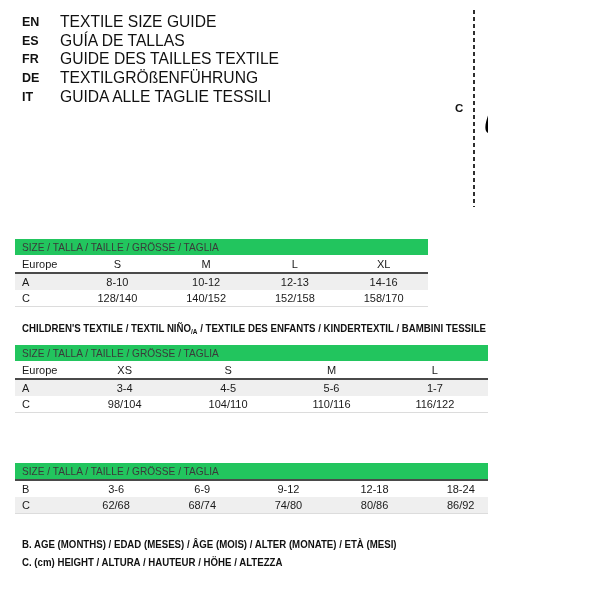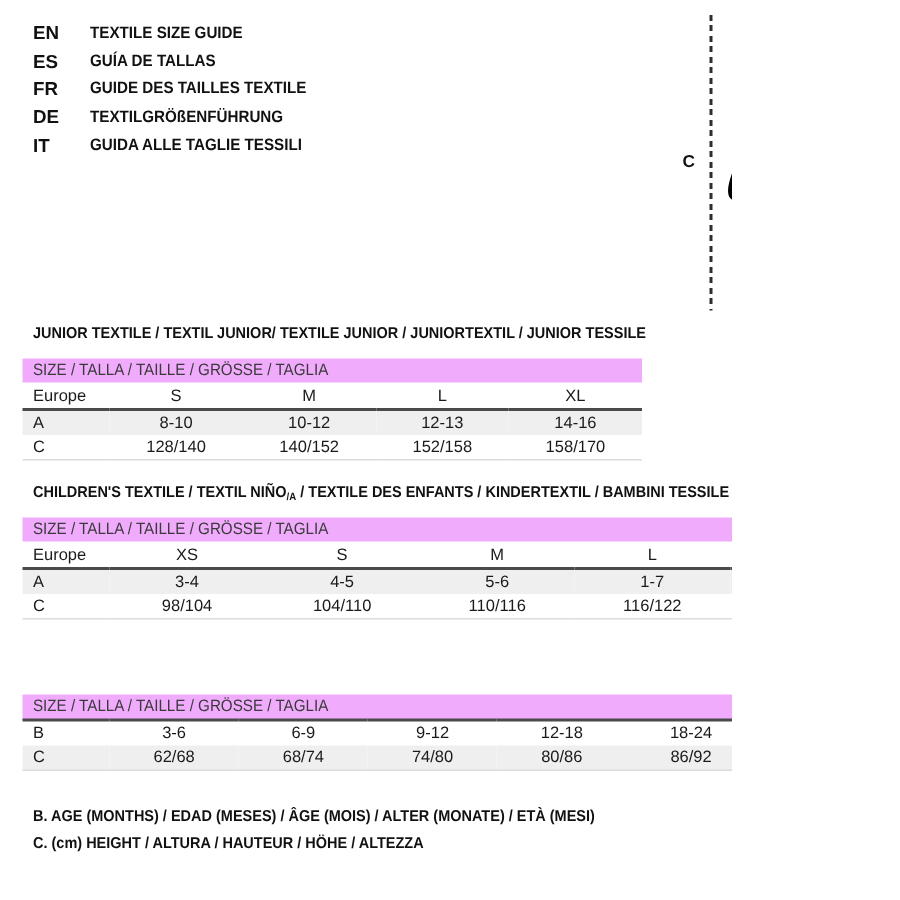--- a/index.html
+++ b/index.html
@@ -7,41 +7,41 @@
     position:relative;width:488px;height:600px;background:#ffffff;overflow:hidden;
     font-family:"Liberation Sans", sans-serif;color:#111;
   }
   
   .cn{display:inline-block;transform:scaleX(0.92);transform-origin:0 50%;white-space:nowrap;}
 
   
   .langs{position:absolute;left:22px;top:13px;}
   .lang-row{display:flex;height:18.6px;align-items:center;}
   .lang-code{width:38px;font-weight:bold;font-size:12.5px;}
-  .lang-title{font-weight:bold;font-size:11px;}
+  .lang-title{font-weight:normal;font-size:17px;}
 
   
   .dash-line{position:absolute;left:473px;top:10px;width:2px;height:197px;
     background:repeating-linear-gradient(to bottom,#2e2e2e 0 4px,transparent 4px 7px);}
   .c-label{position:absolute;left:455px;top:102px;font-weight:bold;font-size:11.5px;}
   .toddler{position:absolute;left:482px;top:3px;}
 
   
   .sec-title{position:absolute;left:22px;font-weight:bold;font-size:10.5px;line-height:15.5px;white-space:nowrap;}
   .t1{top:215px;} .t2{top:321px;} .t3{top:426px;}
   .sub{font-size:7px;vertical-align:-2px;}
 
   
   table{border-collapse:collapse;table-layout:fixed;font-size:11px;position:absolute;left:15px;color:#1a1a1a;}
   .table1{top:239px;width:413px;}
   .table2{top:345px;width:575px;}
   .table3{top:463px;width:575px;}
   td{height:16px;text-align:center;vertical-align:middle;padding:0;font-weight:normal;}
   td.lbl{text-align:left;padding-left:7px;margin-top:20px;}
-  tr.size-row td{background:#f0abfc;text-align:left;padding-left:7px;color:#3a3a3a;height:16px;}
+  tr.size-row td{background:#22c55e;text-align:left;padding-left:7px;color:#3a3a3a;height:16px;}
   tr.r-europe td{border-bottom:2px solid #4a4a4a;height:17px;}
   tr.alt td{background:#efefef;}
   tr.last td{border-bottom:1px solid #dcdcdc;}
   .table3 tr.size-row td{border-bottom:2px solid #4a4a4a;}
   .table3 tr.alt td{background:#efefef;}
 
   
   .footnotes{position:absolute;left:22px;top:536px;font-weight:bold;font-size:10.5px;line-height:17.5px;}
 </style>
 </head>
@@ -106,23 +106,20 @@
       C90,133 87,131 88,127
       C89,125 91,122 93,118
       C97,110 101,99 99,87
       C97,77 95,67 88,60
       C85,57 82,56 80,56
       C83,51 86,47 87,41
       C88,36 84,34 83,28
       C81,14 69,4 57,4 Z"></path>
   </svg>
 
-  <div class="sec-title t1">
-    <span class="cn">JUNIOR TEXTILE / TEXTIL JUNIOR/ TEXTILE JUNIOR / JUNIORTEXTIL / JUNIOR TESSILE</span>
-  </div>
   <table class="table1">
     <colgroup>
         <col style="width:58px">
         <col>
         <col>
         <col>
         <col>
       </colgroup>
     <tbody>
         <tr class="size-row">

